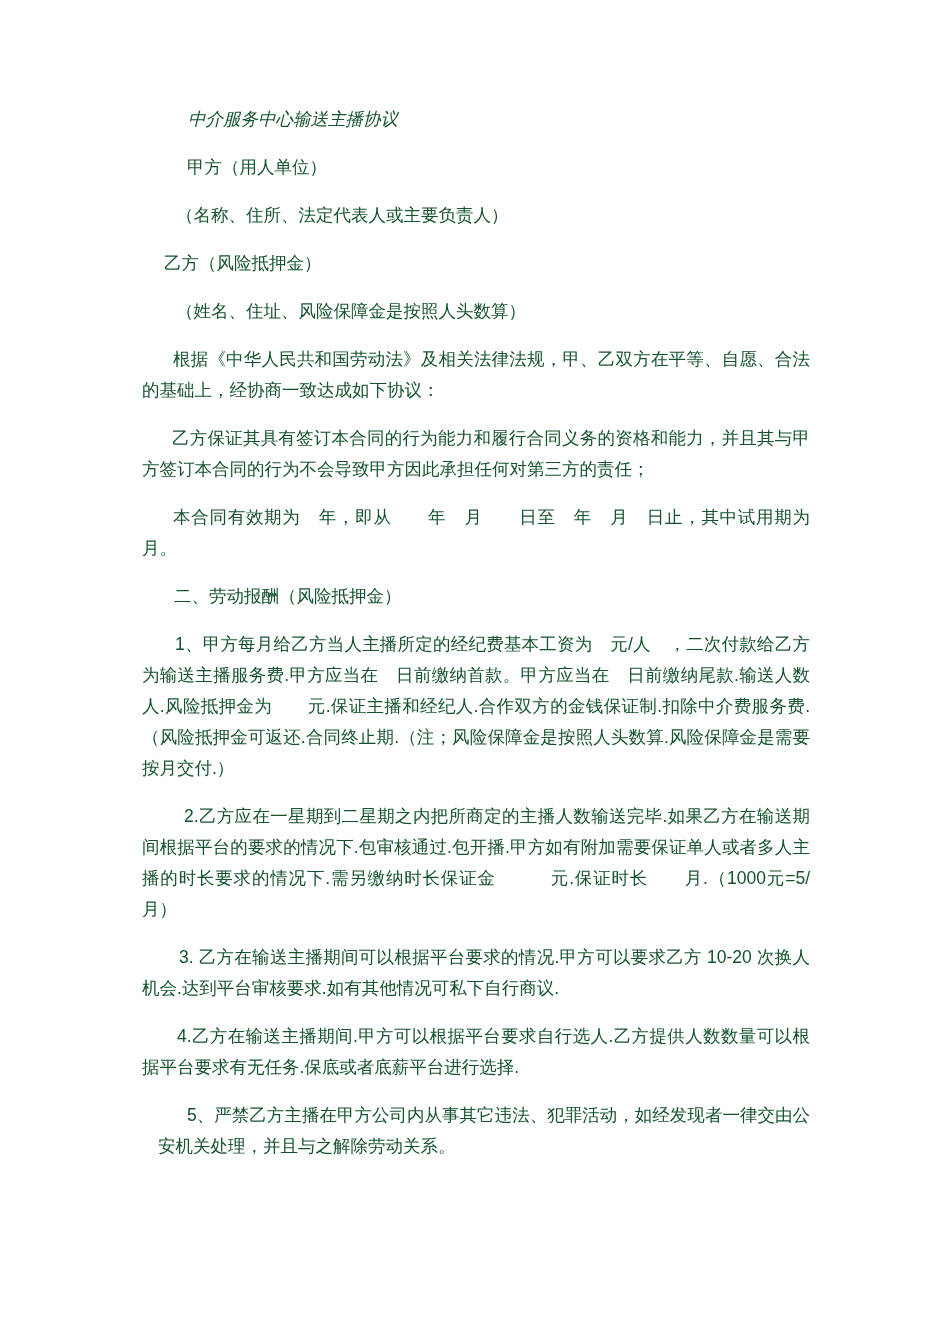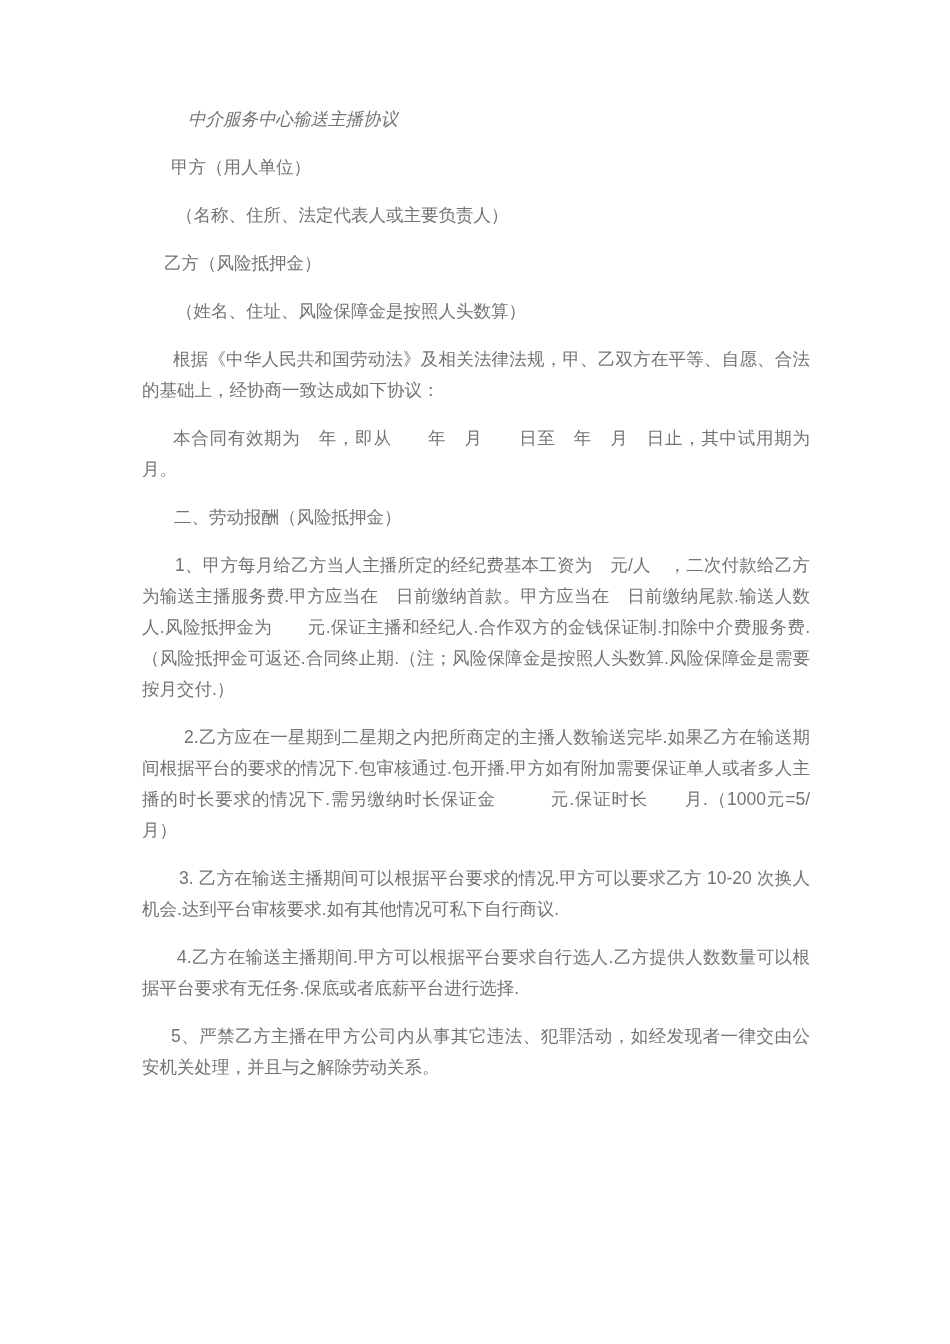--- a/index.html
+++ b/index.html
@@ -27,47 +27,48 @@
     margin: 0 0 17px 0;
     word-break: break-all;
   }
   .title {
     font-style: italic;
     text-indent: 46px;
     font-weight: normal;
     font-size: 17.5px;
   }
   .ind-22 { text-indent: 22px; }
-  .ind-29 { text-indent: 29px; }
+  .ind-29 { text-indent: 29px; margin-left: 16px; }
   .ind-30 { text-indent: 30px; }
   .ind-31 { text-indent: 31px; }
   .ind-32 { text-indent: 32px; }
   .ind-33 { text-indent: 33px; }
   .ind-34 { text-indent: 34px; }
   .ind-35 { text-indent: 35px; }
   .ind-37 { text-indent: 37px; }
   .ind-42 { text-indent: 42px; }
 </style>
 </head>
 <body style="background: rgb(255, 255, 255);">
 
-<div class="page doc-text" style="color: #737373;">
+<div class="page doc-text" style="color: #14532d;">
 
   <p class="title">中介服务中心输送主播协议</p>
 
   <p class="ind-29">甲方（用人单位）</p>
 
   <p class="ind-34">（名称、住所、法定代表人或主要负责人）</p>
 
   <p class="ind-22">乙方（风险抵押金）</p>
 
   <p class="ind-34">（姓名、住址、风险保障金是按照人头数算）</p>
 
   <p class="ind-31">根据《中华人民共和国劳动法》及相关法律法规，甲、乙双方在平等、自愿、合法的基础上，经协商一致达成如下协议：</p>
 
+  <p class="ind-30">乙方保证其具有签订本合同的行为能力和履行合同义务的资格和能力，并且其与甲方签订本合同的行为不会导致甲方因此承担任何对第三方的责任；</p>
 
 
   <p class="ind-31">本合同有效期为　年，即从　　年　月　　日至　年　月　日止，其中试用期为　月。</p>
 
   <p class="ind-32">二、劳动报酬（风险抵押金）</p>
 
   <p class="ind-33">1、甲方每月给乙方当人主播所定的经纪费基本工资为　元/人　，二次付款给乙方为输送主播服务费.甲方应当在　日前缴纳首款。甲方应当在　日前缴纳尾款.输送人数　　人.风险抵押金为　　元.保证主播和经纪人.合作双方的金钱保证制.扣除中介费服务费.（风险抵押金可返还.合同终止期.（注；风险保障金是按照人头数算.风险保障金是需要按月交付.）</p>
 
   <p class="ind-42">2.乙方应在一星期到二星期之内把所商定的主播人数输送完毕.如果乙方在输送期间根据平台的要求的情况下.包审核通过.包开播.甲方如有附加需要保证单人或者多人主播的时长要求的情况下.需另缴纳时长保证金　　　元.保证时长　　月.（1000元=5/月）</p>
 

